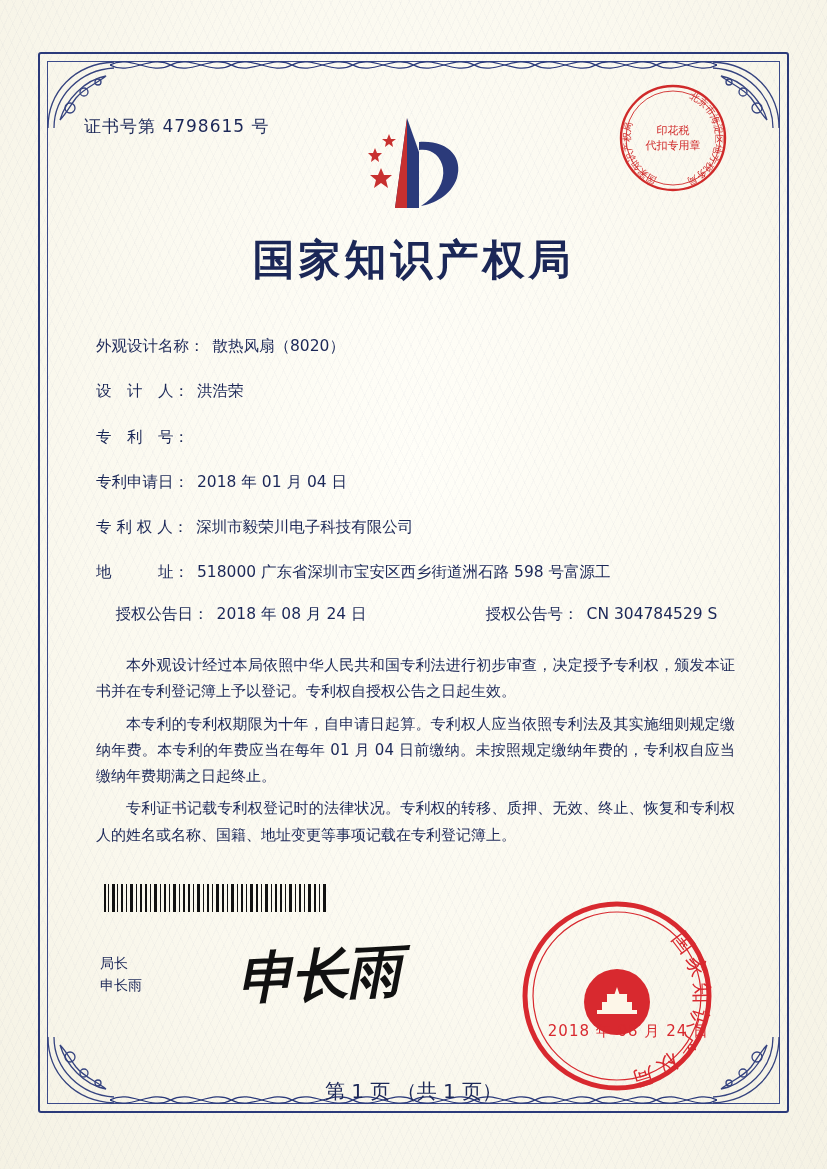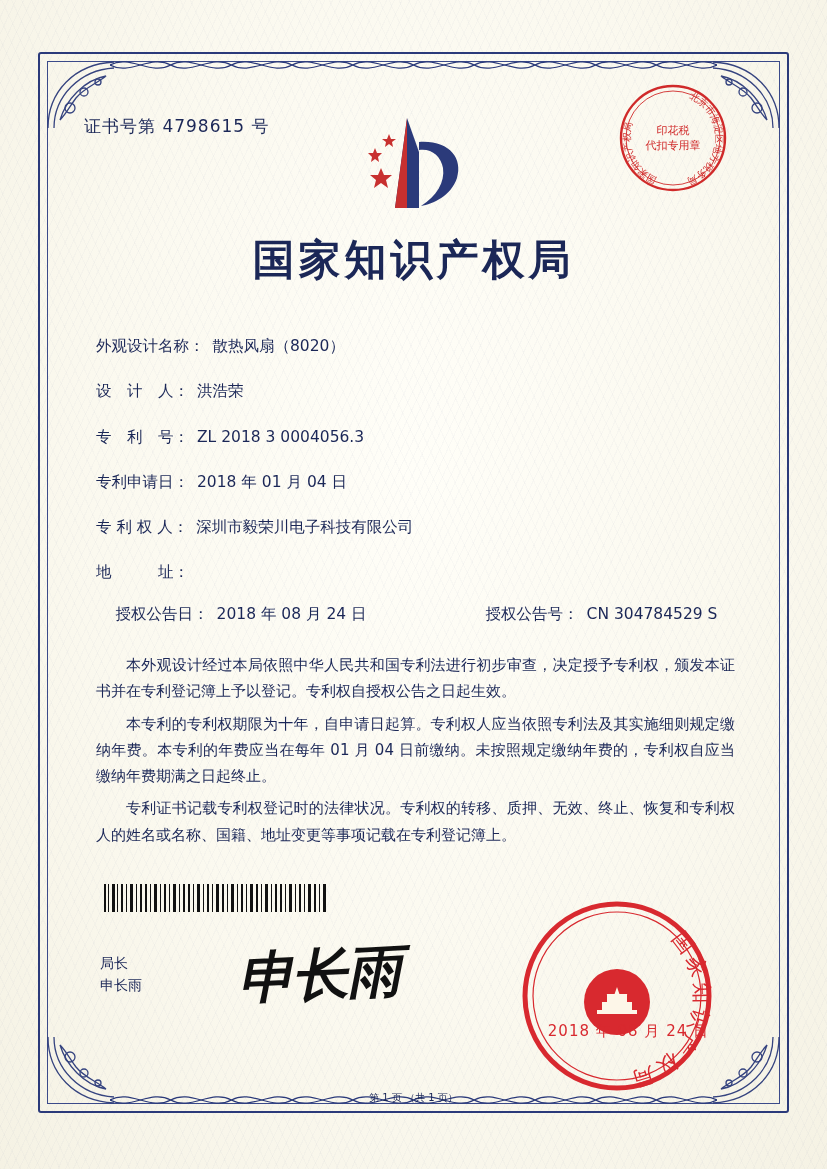--- a/index.html
+++ b/index.html
@@ -126,21 +126,21 @@
   }
   .big-seal svg{width:100%;height:100%;display:block;}
   .seal-date{
     position:absolute;right:118px;top:1022px;
     color:#d8292f;font-size:15px;letter-spacing:1px;
     font-family:"DejaVu Sans","Liberation Sans",sans-serif;
   }
 
   .footer{
     position:absolute;left:0;right:0;bottom:64px;
-    text-align:center;font-size:10px;color:#1b2757;
+    text-align:center;font-size:20px;color:#1b2757;
   }
 </style>
 </head>
 <body>
 
 <div class="page">
   <div class="texture"></div>
 
   <div class="border-outer"></div>
   <div class="border-inner"></div>
@@ -248,34 +248,34 @@
     <div class="field">
       <span class="flabel">外观设计名称：</span>
       <span class="fvalue">散热风扇（8020）</span>
     </div>
     <div class="field">
       <span class="flabel">设　计　人：</span>
       <span class="fvalue">洪浩荣</span>
     </div>
     <div class="field">
       <span class="flabel">专　利　号：</span>
-      <span class="fvalue">ZL 2018 3 0004056.3</span>
     </div>
     <div class="field">
       <span class="flabel">专利申请日：</span>
       <span class="fvalue">2018 年 01 月 04 日</span>
     </div>
     <div class="field">
       <span class="flabel">专 利 权 人：</span>
       <span class="fvalue">深圳市毅荣川电子科技有限公司</span>
     </div>
 
     <div class="field-wrap">
       <div style="display:flex;">
         <span class="flabel">地　　　址：</span>
+        <span class="fvalue">518000  广东省深圳市宝安区西乡街道洲石路 598 号富源工</span>
       </div>
     </div>
 
     <div class="row-two" style="margin-top:18px;">
       <div class="left">
         <span class="flabel">授权公告日：</span>
         <span class="fvalue">2018 年 08 月 24 日</span>
       </div>
       <div class="right">
         <span class="flabel">授权公告号：</span>

